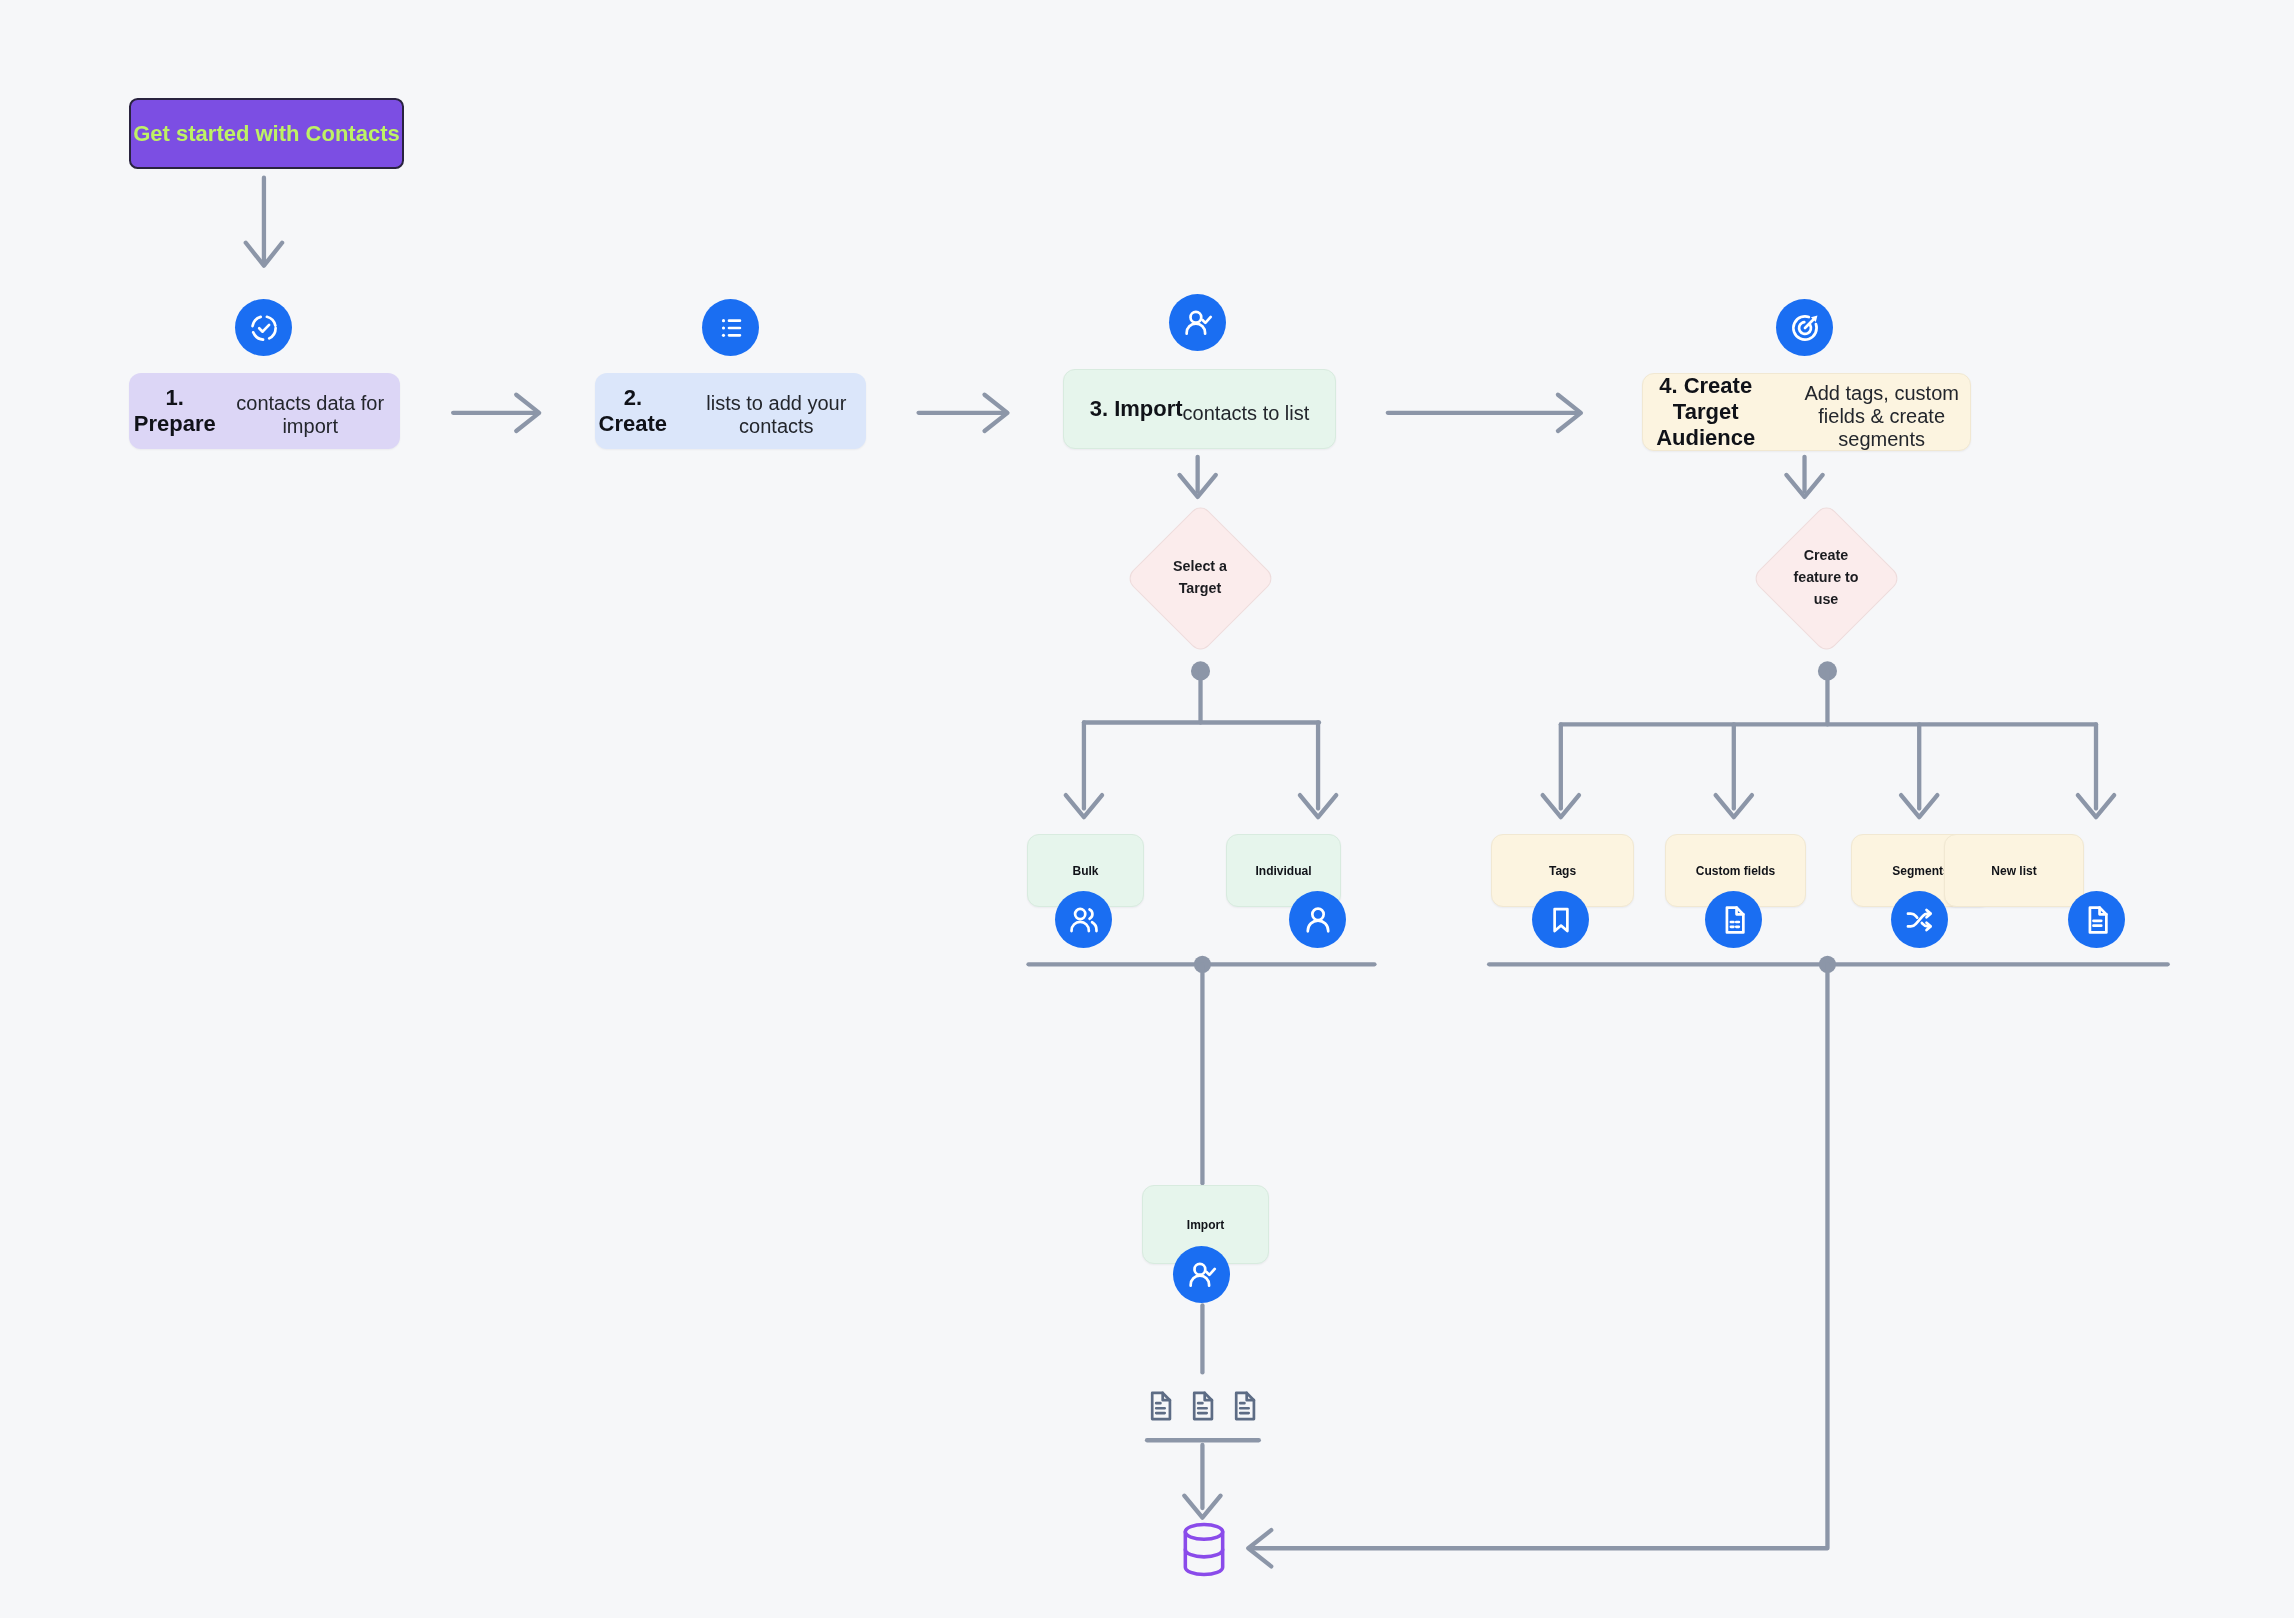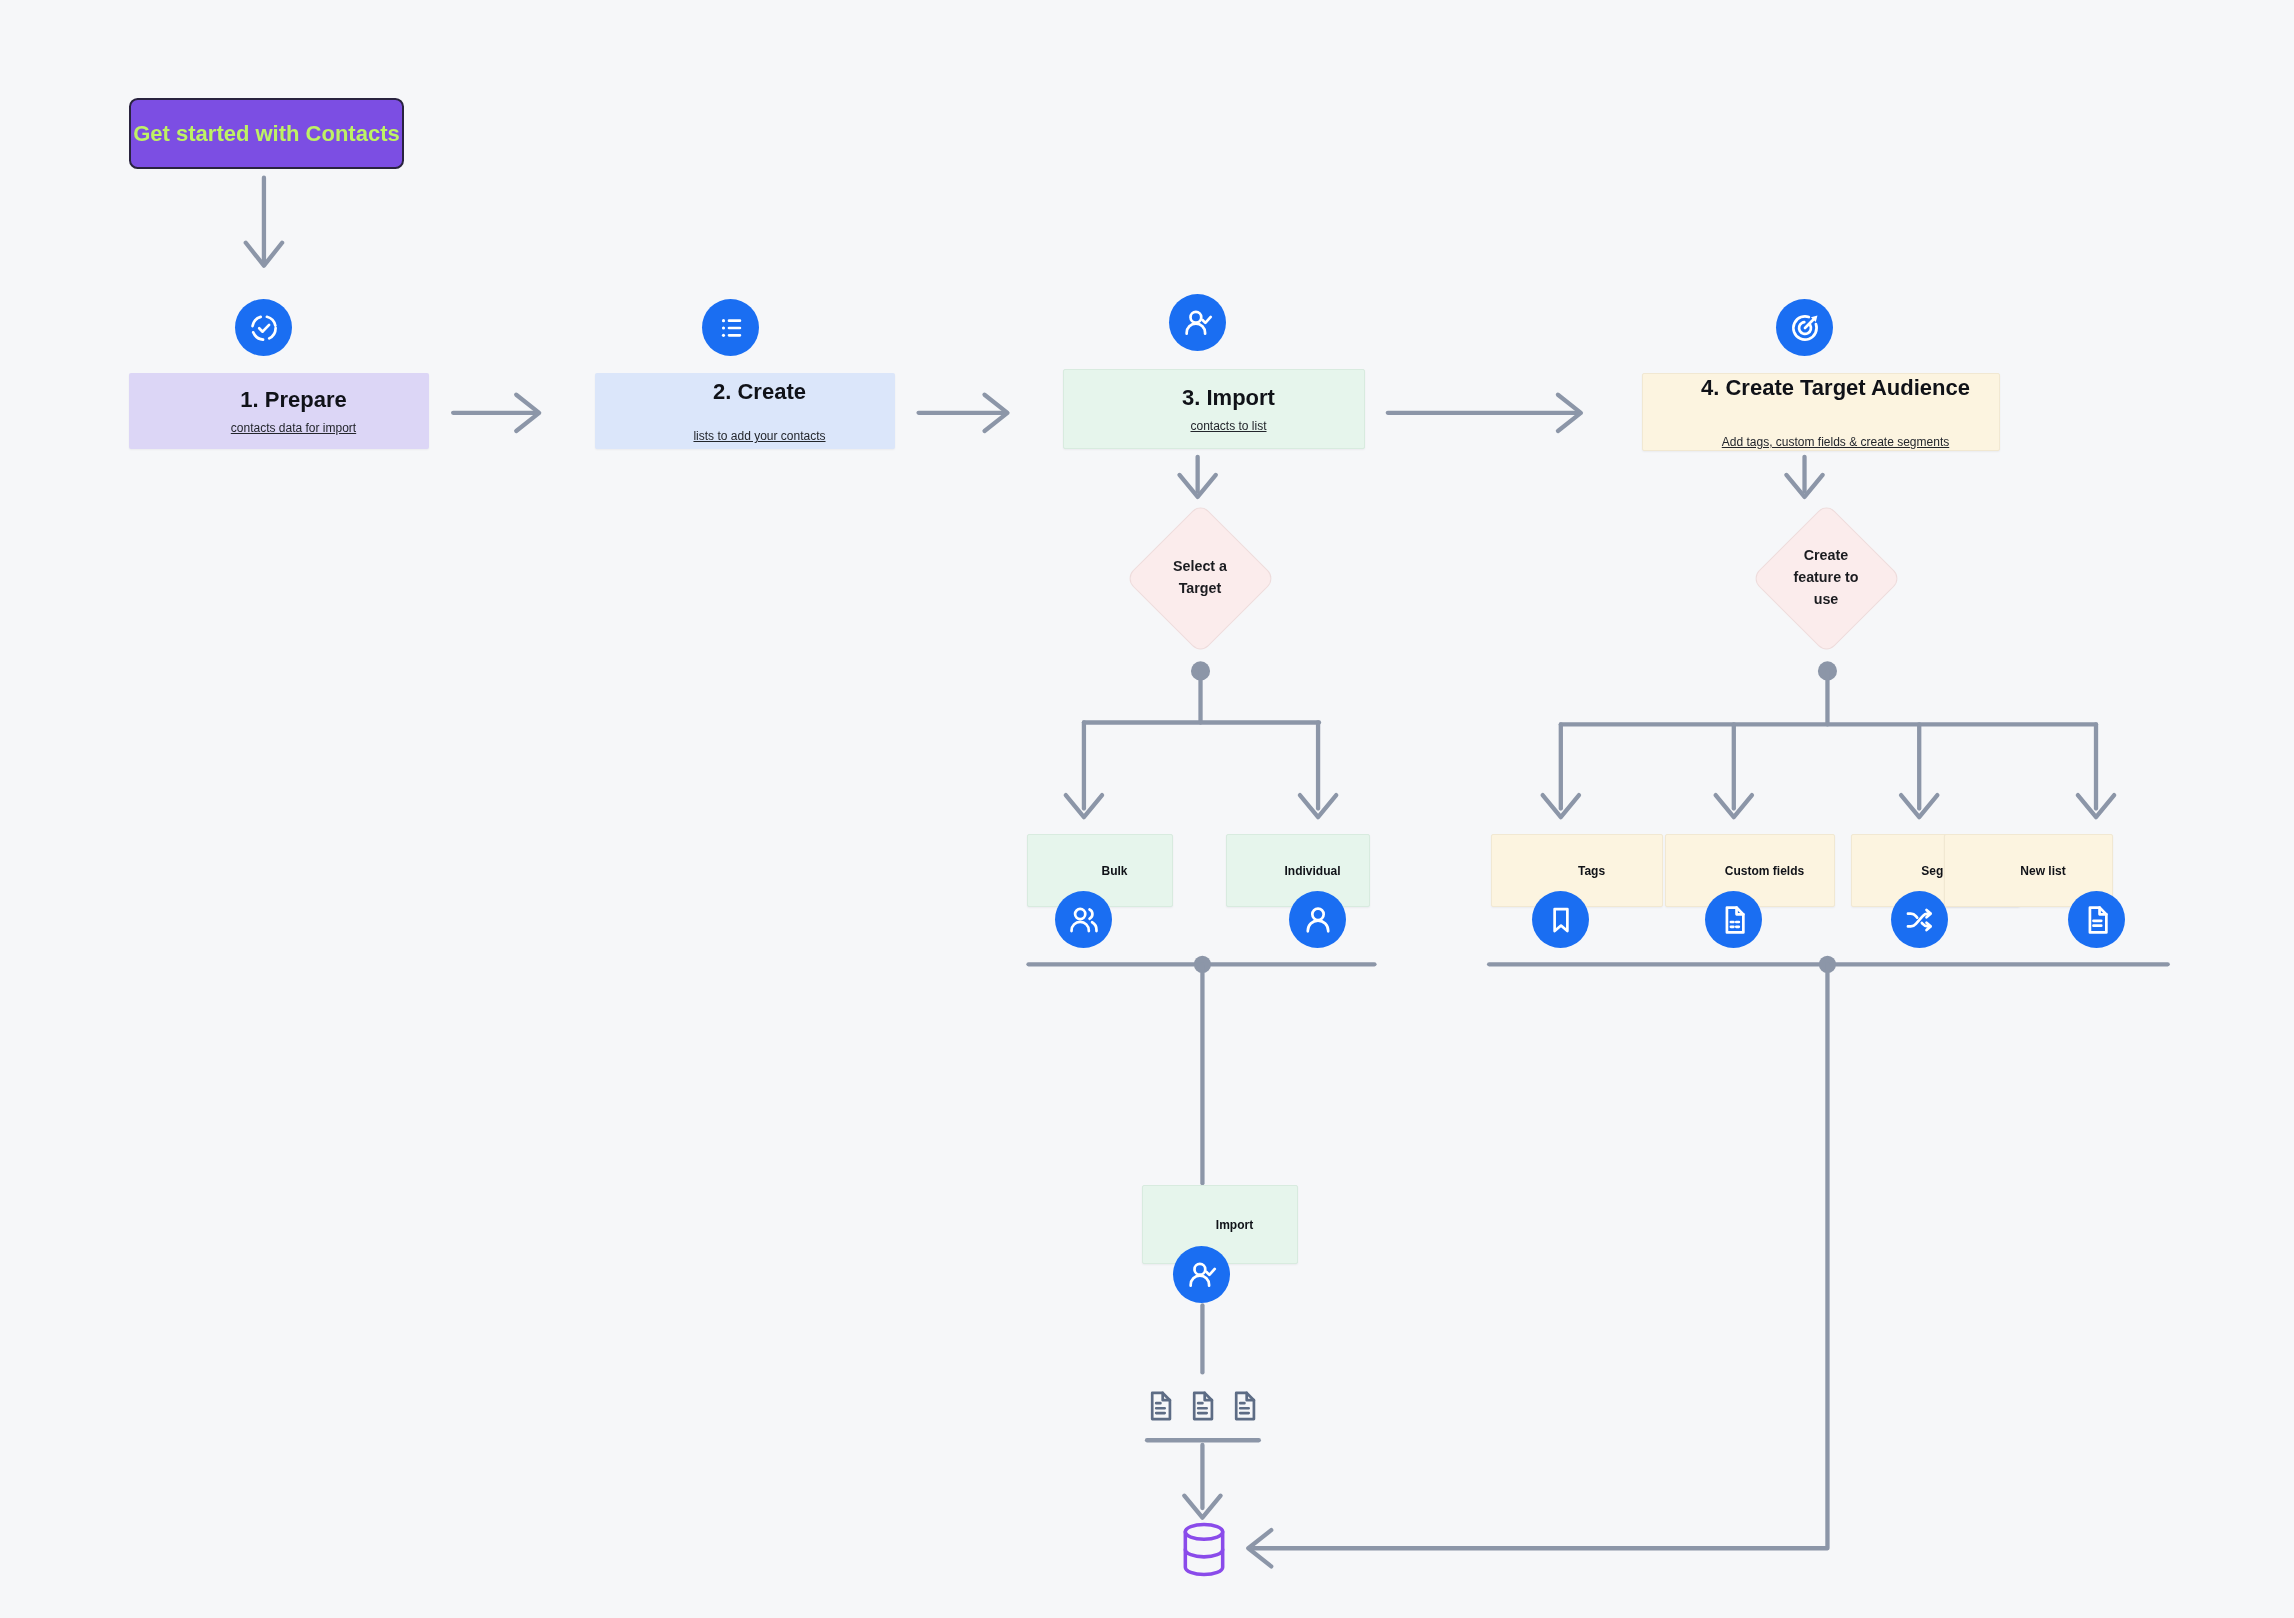--- a/index.html
+++ b/index.html
@@ -1,23 +1,23 @@
 <!DOCTYPE html>
 <html><head>
 <meta charset="utf-8">
 <style>
   html,body{margin:0;padding:0;background:#f6f7f9;}
   .canvas{position:relative;width:2294px;height:1618px;background:#f6f7f9;overflow:hidden;
           font-family:"Liberation Sans", sans-serif;color:#17181c;}
   svg.connectors{position:absolute;left:0;top:0;}
-  .node{position:absolute;border-radius:2px;display:flex;flex-direction:column;
+  .node{position:absolute;border-radius:12px;display:flex;flex-direction:row;
         align-items:center;justify-content:center;text-align:center;
-        box-shadow:0 1px 1.9px rgba(16,24,40,.05);padding-left:29px;}
+        box-shadow:0 1px 1.9px rgba(16,24,40,.05);}
   .node .t{font-size:22px;font-weight:700;color:#101218;}
-  .node .s{font-size:12px;color:#23262c;margin-top:8.6px;text-decoration:underline;}
+  .node .s{font-size:20px;color:#23262c;margin-top:8.6px;}
   .box-lavender{background:#dcd6f6;}
   .box-blue{background:#dbe6fa;gap:16px;}
   .box-green{background:#e6f5ec;border:1.4px solid #d8ebdf;}
   .box-cream{background:#fcf4e0;border:1.4px solid #f1e8d2;gap:25px;}
   .leaf{font-size:12px;font-weight:700;color:#101218;}
   .startbtn{position:absolute;left:129px;top:98px;width:271px;height:67px;
             background:#7c4ee3;border:2.9px solid #29233f;border-radius:8.6px;
             display:flex;align-items:center;justify-content:center;
             color:#bef264;font-size:22px;font-weight:700;cursor:pointer;}
   .cicon{position:absolute;width:57px;height:57px;border-radius:50%;background:#1a6ef2;

